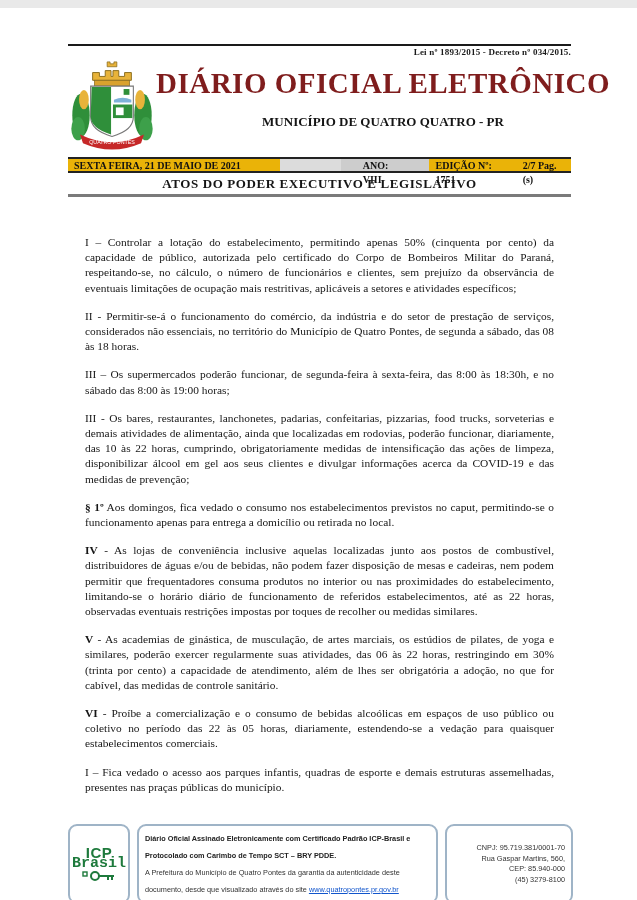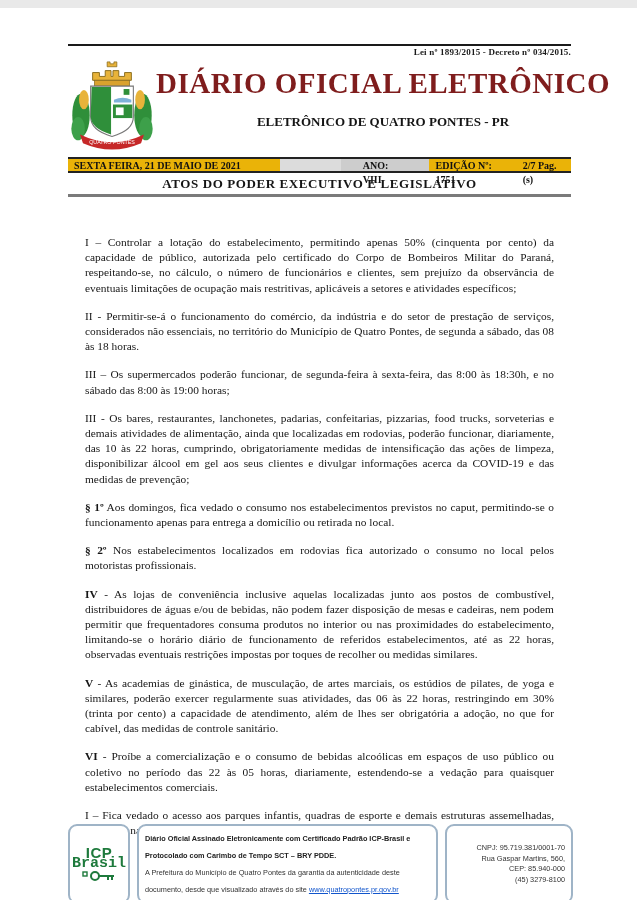--- a/index.html
+++ b/index.html
@@ -122,42 +122,41 @@
         </g>
 
         <g>
           <path d="M12 78 q33 16 66 0 l-3 9 q-30 13 -60 0 z" fill="#c62828"></path>
           <text x="45" y="88" text-anchor="middle" font-size="5.5" fill="#ffffff" font-family="Liberation Sans, sans-serif">QUATRO PONTES</text>
         </g>
       </svg>
 
       <div class="title-block">
         <div class="gazette-title">DIÁRIO OFICIAL ELETRÔNICO</div>
-        <div class="gazette-subtitle">ELETRÔNICO DE QUATRO PONTES - PR</div>
+        <div class="gazette-subtitle">MUNICÍPIO DE QUATRO QUATRO - PR</div>
       </div>
     </div>
 
     <div class="info-bar">
       <div class="info-cell cell-date">SEXTA FEIRA, 21 DE MAIO DE 2021</div>
       <div class="info-cell cell-year">ANO: VIII</div>
       <div class="info-cell cell-edition">
         <span>EDIÇÃO Nº: 1751</span>
         <span>2/7 Pag.(s)</span>
       </div>
     </div>
     <div class="section-title">ATOS DO PODER EXECUTIVO E LEGISLATIVO</div>
     <div class="thick-rule"></div>
 
     <div class="doc-body">
       <p><b></b> <span>I – Controlar a lotação do estabelecimento, permitindo apenas 50% (cinquenta por cento) da capacidade de público, autorizada pelo certificado do Corpo de Bombeiros Militar do Paraná, respeitando-se, no cálculo, o número de funcionários e clientes, sem prejuízo da observância de eventuais limitações de ocupação mais restritivas, aplicáveis a setores e atividades específicos;</span></p>
       <p><b></b> <span>II - Permitir-se-á o funcionamento do comércio, da indústria e do setor de prestação de serviços, considerados não essenciais, no território do Município de Quatro Pontes, de segunda a sábado, das 08 às 18 horas.</span></p>
       <p><b></b> <span>III – Os supermercados poderão funcionar, de segunda-feira à sexta-feira, das 8:00 às 18:30h, e no sábado das 8:00 às 19:00 horas;</span></p>
       <p><b></b> <span>III - Os bares, restaurantes, lanchonetes, padarias, confeitarias, pizzarias, food trucks, sorveterias e demais atividades de alimentação, ainda que localizadas em rodovias, poderão funcionar, diariamente, das 10 às 22 horas, cumprindo, obrigatoriamente medidas de intensificação das ações de limpeza, disponibilizar álcool em gel aos seus clientes e divulgar informações acerca da COVID-19 e das medidas de prevenção;</span></p>
       <p><b>§ 1º</b> <span>Aos domingos, fica vedado o consumo nos estabelecimentos previstos no caput, permitindo-se o funcionamento apenas para entrega a domicílio ou retirada no local.</span></p>
-      <p><b>§ 2º</b> <span>Nos estabelecimentos localizados em rodovias fica autorizado o consumo no local pelos motoristas profissionais.</span></p>
       <p><b>IV</b> <span>- As lojas de conveniência inclusive aquelas localizadas junto aos postos de combustível, distribuidores de águas e/ou de bebidas, não podem fazer disposição de mesas e cadeiras, nem podem permitir que frequentadores consuma produtos no interior ou nas proximidades do estabelecimento, limitando-se o horário diário de funcionamento de referidos estabelecimentos, até as 22 horas, observadas eventuais restrições impostas por toques de recolher ou medidas similares.</span></p>
       <p><b>V</b> <span>- As academias de ginástica, de musculação, de artes marciais, os estúdios de pilates, de yoga e similares, poderão exercer regularmente suas atividades, das 06 às 22 horas, restringindo em 30% (trinta por cento) a capacidade de atendimento, além de lhes ser obrigatória a adoção, no que for cabível, das medidas de controle sanitário.</span></p>
       <p><b>VI</b> <span>- Proíbe a comercialização e o consumo de bebidas alcoólicas em espaços de uso público ou coletivo no período das 22 às 05 horas, diariamente, estendendo-se a vedação para quaisquer estabelecimentos comerciais.</span></p>
       <p><b></b> <span>I – Fica vedado o acesso aos parques infantis, quadras de esporte e demais estruturas assemelhadas, presentes nas praças públicas do município.</span></p>
     </div>
   </div>
 
   <div class="footer">
     <div class="fbox icp-box">
       <div class="icp-word1">ICP</div>

